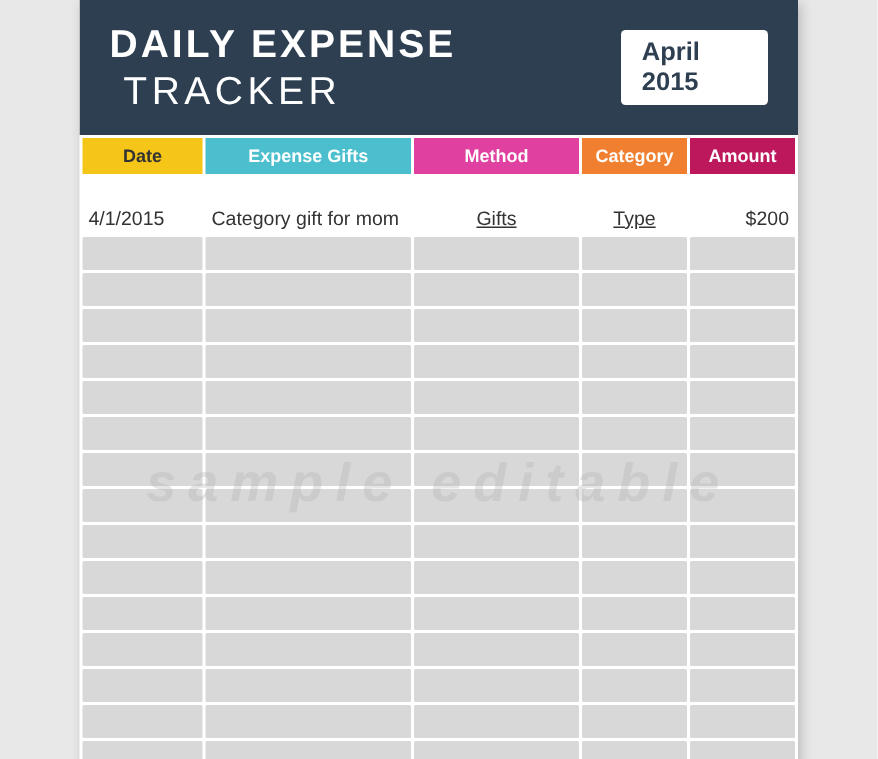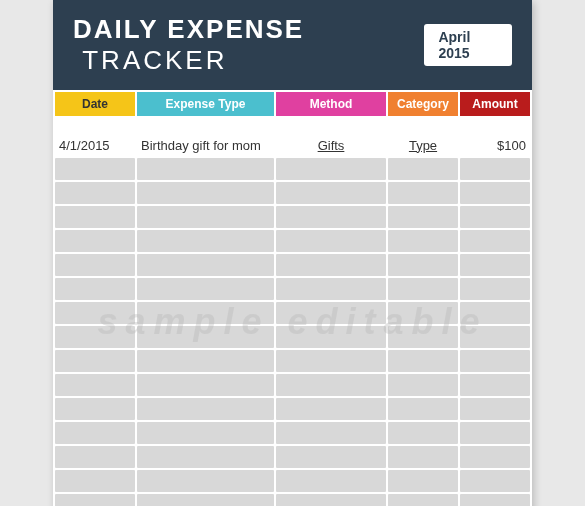--- a/index.html
+++ b/index.html
@@ -38,21 +38,21 @@
     }
 
     .header-title span.tracker-word {
       font-weight: 300;
       letter-spacing: 3px;
     }
 
     .header-date {
       background: #ffffff;
       color: #2d3f50;
-      font-size: 14px;
+      font-size: 17px;
       font-weight: bold;
       padding: 5px 14px;
       border-radius: 3px;
     }
 
     .col-headers {
       display: grid;
       grid-template-columns: 80px 1fr 110px 70px 70px;
       gap: 2px;
       padding: 2px 2px 16px 2px;
@@ -63,21 +63,21 @@
       padding: 5px 4px;
       font-size: 12px;
       font-weight: bold;
       color: #ffffff;
     }
 
     .col-header.date-col { background: #f5c518; color: #333; }
     .col-header.expense-col { background: #4bbfce; }
     .col-header.category-col { background: #f08030; }
     .col-header.method-col { background: #e040a0; }
-    .col-header.amount-col { background: #b91c1c; }
+    .col-header.amount-col { background: #be185d; }
 
     .table-area {
       padding: 2px 2px;
       position: relative;
     }
 
     .data-row {
       display: grid;
       grid-template-columns: 80px 1fr 110px 70px 70px;
       gap: 2px;
@@ -127,34 +127,34 @@
   <div class="header">
     <div class="header-title">
       <span>DAILY EXPENSE</span>
       &nbsp;<span class="tracker-word">TRACKER</span>
     </div>
     <div class="header-date">April 2015</div>
   </div>
 
   <div class="col-headers">
     <div class="col-header date-col">Date</div>
-    <div class="col-header expense-col">Expense Type</div>
+    <div class="col-header expense-col">Expense Gifts</div>
     <div class="col-header method-col">Method</div>
     <div class="col-header category-col">Category</div>
     <div class="col-header amount-col">Amount</div>
   </div>
 
   <div class="table-area">
 
     <div class="data-row first-row">
       <div class="cell">4/1/2015</div>
-      <div class="cell">Birthday gift for mom</div>
+      <div class="cell">Category gift for mom</div>
       <div class="cell center">Gifts</div>
       <div class="cell center">Type</div>
-      <div class="cell right">$100</div>
+      <div class="cell right">$200</div>
     </div>
 
     <div class="data-row">
       <div class="cell"></div>
       <div class="cell"></div>
       <div class="cell"></div>
       <div class="cell"></div>
       <div class="cell"></div>
     </div>
     <div class="data-row">

